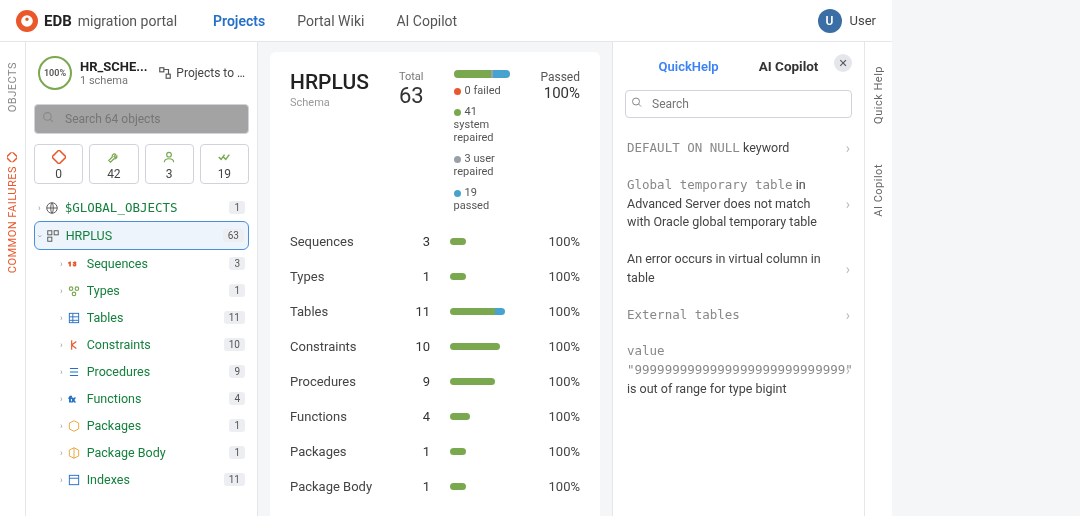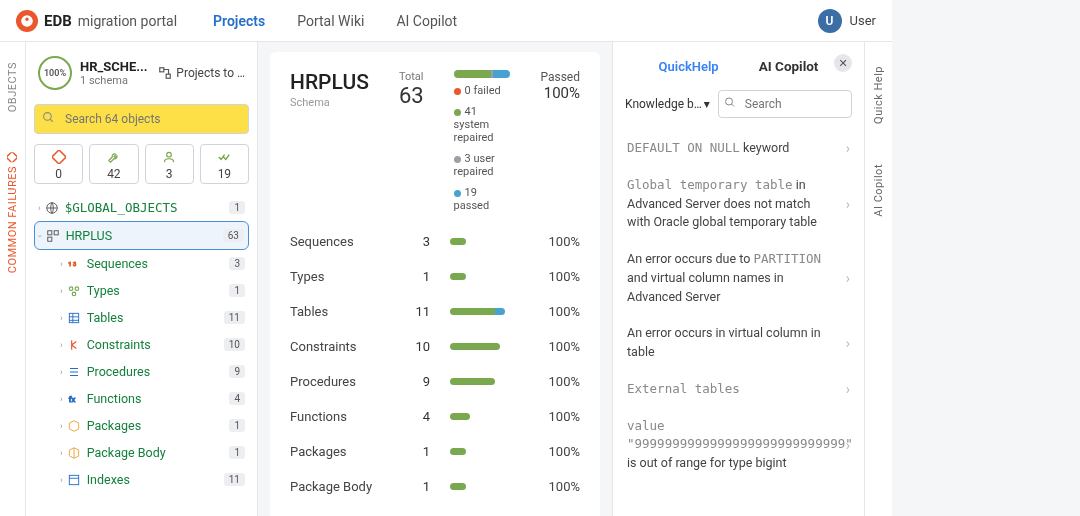--- a/index.html
+++ b/index.html
@@ -26,21 +26,21 @@
 .vtab svg { transform: rotate(90deg); }
 
 
 .sidebar { width: 232px; background: #fff; border-right: 1px solid #e4e6eb; display: flex; flex-direction: column; padding: 10px 8px; overflow-y: auto; }
 .proj-head { display: flex; align-items: center; padding: 4px 4px 10px; gap: 8px; }
 .proj-ring { width: 34px; height: 34px; border: 2px solid #7aa84f; border-radius: 50%; display: flex; align-items: center; justify-content: center; font-size: 9px; font-weight:600; color:#555; flex-shrink:0;}
 .proj-title { font-weight: 700; font-size: 13px; color: #222; }
 .proj-sub { font-size: 11px; color: #777; }
 .proj-mig { margin-left: auto; display: flex; align-items: center; gap: 4px; font-size: 12px; color: #444; cursor: pointer; }
 .search-box { position: relative; margin: 4px 0 10px; }
-.search-box input { width: 100%; padding: 7px 8px 7px 30px; border: 1px solid #d0d4da; border-radius: 4px; background: #fde047; font-size: 12px; }
+.search-box input { width: 100%; padding: 7px 8px 7px 30px; border: 1px solid #d0d4da; border-radius: 4px; background: #a3a3a3; font-size: 12px; }
 .search-box .sicon { position: absolute; left: 8px; top: 50%; transform: translateY(-50%); color: #999; }
 .chips { display: flex; gap: 6px; margin-bottom: 10px; }
 .chip { display: flex; flex-direction: column; align-items: center; border: 1px solid #d0d4da; border-radius: 4px; padding: 4px 2px 2px; flex:1; cursor:pointer;}
 .chip-icon { height: 16px; display:flex; align-items:center; justify-content:center;}
 .chip-num { font-size: 12px; color: #444; margin-top: 2px; }
 .tree { flex: 1; overflow-y: auto; }
 .tree-row { display: flex; align-items: center; padding: 6px 4px; border-radius: 4px; cursor: pointer; position:relative;}
 .tree-row.sel { background: #edf4fb; border: 1px solid #4a90d9; border-radius: 6px; }
 .tree-row .chev { color: #999; margin-right: 4px; font-size: 9px; }
 .tree-row .icn { margin-right: 6px; display:flex; }
@@ -453,36 +453,31 @@
       </div>
     </div>
 
     <div class="help">
       <div class="help-tabs">
         <span class="qh">QuickHelp</span>
         <span class="ai">AI Copilot</span>
         <span class="close">✕</span>
       </div>
       <div class="help-bar">
-        <div style="display:flex;align-items:center;font-size:12px;">
-          <span>Knowledge b…</span>
-          <span style="margin-left:2px;">▾</span>
-        </div>
         <div class="hsearch">
           <span class="sicon"><svg width="12" height="12" viewBox="0 0 24 24" fill="none" stroke="#888" stroke-width="2">
                 <circle cx="10" cy="10" r="7"></circle>
                 <line x1="20" y1="20" x2="15" y2="15"></line>
               </svg></span>
           <input placeholder="Search" style="">
         </div>
       </div>
       <div class="klist" id="klist">
           <div class="kitem"><code>DEFAULT ON NULL</code> keyword</div>
           <div class="kitem"><code>Global temporary table</code> in Advanced Server does not match with Oracle global temporary table</div>
-          <div class="kitem">An error occurs due to <code>PARTITION</code> and virtual column names in Advanced Server</div>
           <div class="kitem">An error occurs in virtual column in table</div>
           <div class="kitem"><code>External tables</code></div>
           <div class="kitem"><code>value "9999999999999999999999999999"</code> is out of range for type bigint</div>
         </div>
     </div>
 
     <div class="vbar-right">
       <span class="vtab">Quick Help</span>
       <span class="vtab">AI Copilot</span>
     </div>

